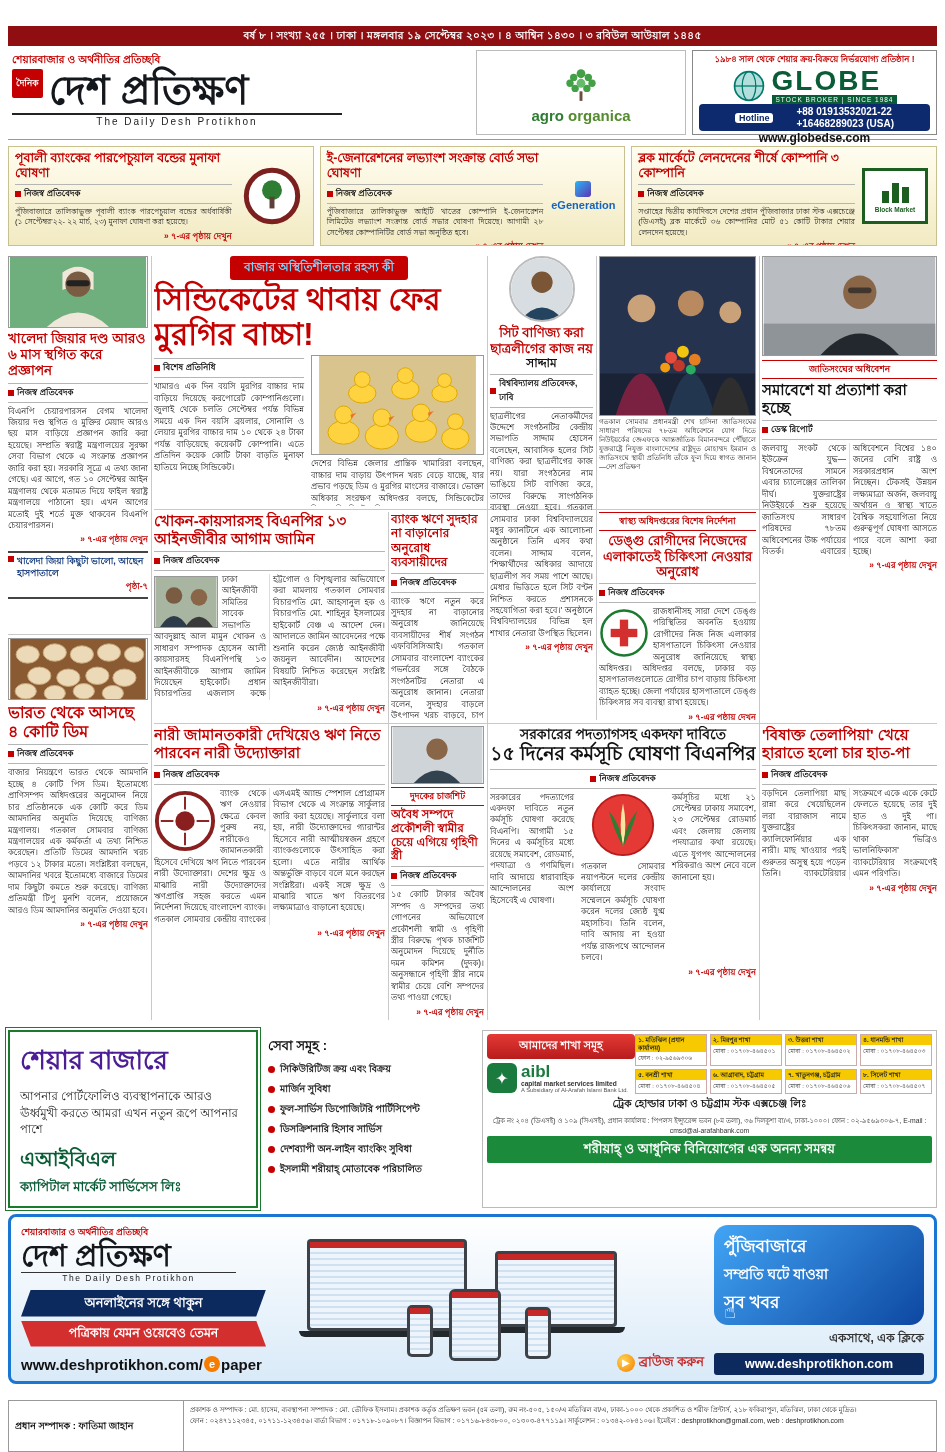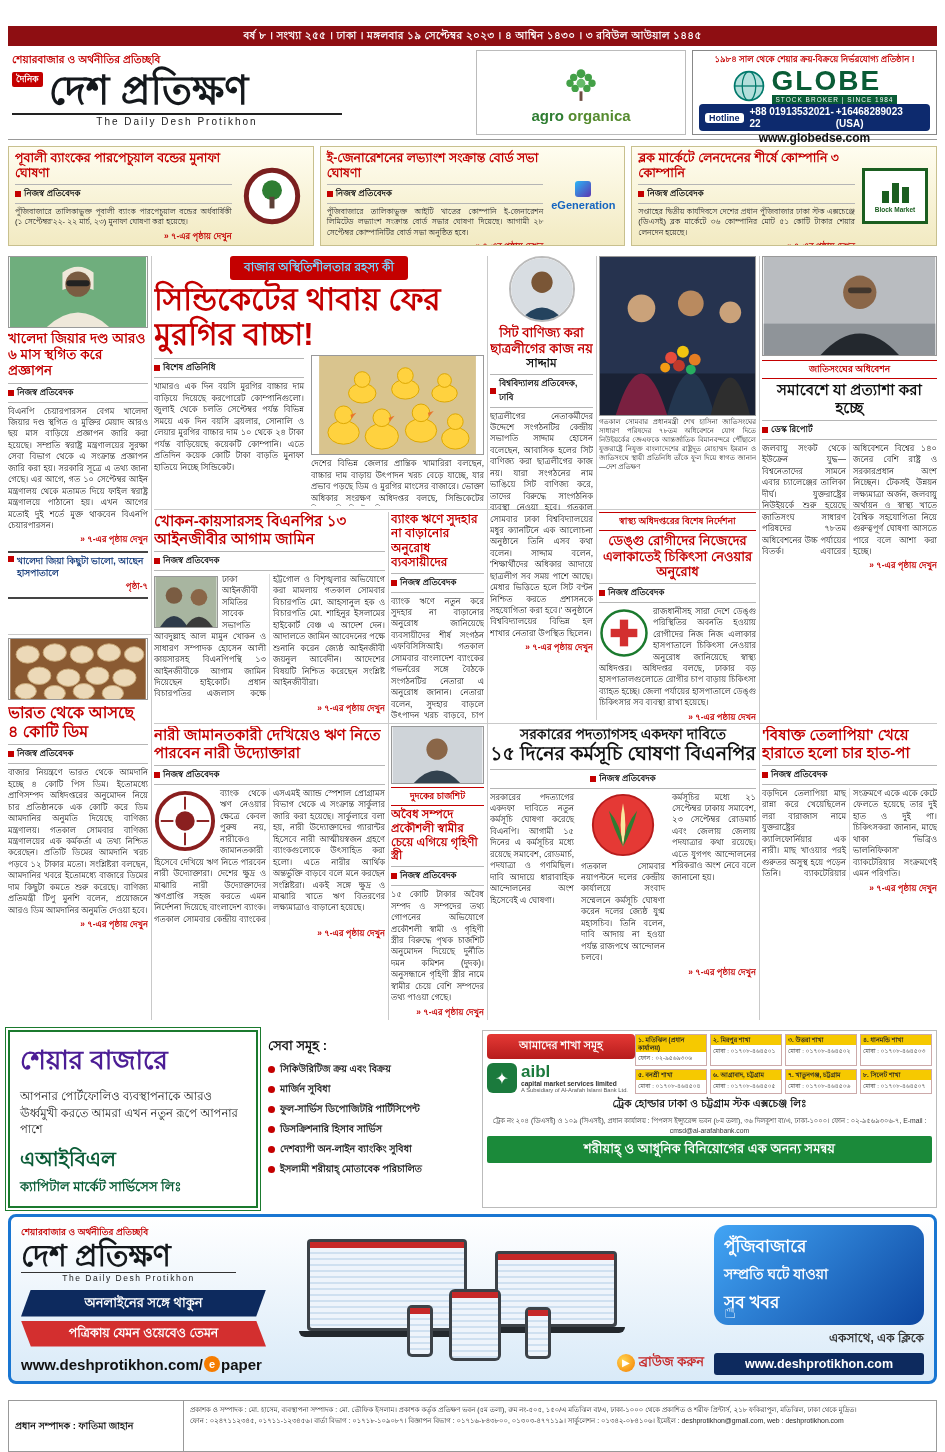--- a/index.html
+++ b/index.html
@@ -8,35 +8,35 @@
   .page { width:945px; height:1452px; background:#fff; margin:0 auto; position:relative; padding:26px 8px 0 8px; overflow:hidden; }
 
   
   .topbar { height:20px; background:#8e0e12; color:#fff; display:flex; align-items:center; justify-content:center; font-size:10.5px; font-weight:700; letter-spacing:.3px; }
 
   
   .header { display:flex; gap:6px; height:94px; padding:4px 0; border-bottom:1px solid #999; }
   .masthead { flex:0 0 462px; padding:2px 4px; }
   .m-tagline { color:#c40000; font-size:10.5px; font-weight:700; }
   .m-row { display:flex; align-items:flex-end; gap:6px; }
-  .m-daily { background:#c40000; color:#fff; font-size:9px; font-weight:700; padding:0 4px; border-radius:2px; margin-bottom:24px; }
+  .m-daily { background:#c40000; color:#fff; font-size:9px; font-weight:700; padding:7px 4px; border-radius:2px; margin-bottom:13px; }
   .m-title { font-size:40px; font-weight:800; color:#14181c; line-height:1.05; }
   .m-sub { border-top:2px solid #222; margin-top:2px; padding-top:1px; font-size:10px; letter-spacing:2px; color:#222; text-align:center; width:330px; }
   .agro { flex:0 0 210px; border:1px solid #bbb; display:flex; flex-direction:column; align-items:center; justify-content:center; gap:2px; background:#fff; }
   .agro svg { width:44px; height:44px; }
   .agro-t { font-size:15px; font-weight:800; color:#2e7d32; line-height:1; }
   .agro-t b { color:#558b2f; }
   .globe { flex:1; border:1px solid #888; padding:2px 6px; display:flex; flex-direction:column; justify-content:space-between; background:#fff; }
   .g-top { color:#c40000; font-size:8.6px; font-weight:700; text-align:center; }
   .g-brandrow { display:flex; align-items:center; justify-content:center; gap:6px; }
   .g-brand { font-size:28px; font-weight:800; color:#0a5c36; letter-spacing:2px; line-height:1; }
   .g-sub { background:#0a5c36; color:#fff; font-size:6.5px; padding:1px 4px; text-align:center; letter-spacing:1px; }
   .g-hot { background:#0d2a6e; color:#fff; border-radius:4px; font-size:10px; font-weight:700; padding:2px 6px; display:flex; gap:6px; align-items:center; justify-content:center; }
   .g-hot .lbl { background:#fff; color:#0d2a6e; border-radius:3px; padding:0 4px; font-size:9px; }
-  .g-ph { display:flex; flex-direction:row; line-height:1.15; }
+  .g-ph { display:flex; flex-direction:column; line-height:1.15;margin-left:17px; }
   .g-web { text-align:center; font-size:12px; font-weight:800; color:#111; }
 
   
   .briefs { display:flex; gap:6px; height:100px; margin-top:6px; }
   .brief { flex:1; border:1px solid #c8c08e; background:linear-gradient(#fffdf0,#f2eac2); padding:4px 6px; display:flex; gap:5px; overflow:hidden; }
   .brief-tx { flex:1; min-width:0; }
   .b-title { color:#c40000; font-size:12.5px; font-weight:800; line-height:1.2; }
   .b-body { font-size:7.6px; line-height:1.35; text-align:justify; color:#222; margin-top:1px; }
   .brief-logo { flex:0 0 70px; display:flex; flex-direction:column; align-items:center; justify-content:center; gap:2px; }
   .brief-logo svg { width:58px; height:58px; }
@@ -528,21 +528,21 @@
       <div class="ph" style="height:100px">
         <svg viewBox="0 0 175 100">
             <rect width="175" height="100" fill="#b9bcc0"></rect>
             <rect y="68" width="175" height="32" fill="#8f9499"></rect>
             <circle cx="98" cy="36" r="17" fill="#8a6648"></circle>
             <rect x="86" y="31" width="24" height="6" rx="3" fill="#222" opacity="0.7"></rect>
             <path d="M58 100 Q98 56 138 100 Z" fill="#23282e"></path>
           </svg>
       </div>
       <div class="kick-sm" style="margin-top:4px">জাতিসংঘের অধিবেশন</div>
-      <h2 class="hb" style="font-size:15px;text-align:center">সমাবেশে যা প্রত্যাশা করা হচ্ছে</h2>
+      <h2 class="hb" style="font-size:15px;">সমাবেশে যা প্রত্যাশা করা হচ্ছে</h2>
       <div class="rep">
           <span class="sq"></span>
           <span>ডেস্ক রিপোর্ট</span>
         </div>
       <p class="body cols2">জলবায়ু সংকট থেকে ইউক্রেন যুদ্ধ— বিশ্বনেতাদের সামনে এবার চ্যালেঞ্জের তালিকা দীর্ঘ। যুক্তরাষ্ট্রের নিউইয়র্কে শুরু হয়েছে জাতিসংঘ সাধারণ পরিষদের ৭৮তম অধিবেশনের উচ্চ পর্যায়ের বিতর্ক। এবারের অধিবেশনে বিশ্বের ১৪০ জনের বেশি রাষ্ট্র ও সরকারপ্রধান অংশ নিচ্ছেন। টেকসই উন্নয়ন লক্ষ্যমাত্রা অর্জন, জলবায়ু অর্থায়ন ও স্বাস্থ্য খাতে বৈশ্বিক সহযোগিতা নিয়ে গুরুত্বপূর্ণ ঘোষণা আসতে পারে বলে আশা করা হচ্ছে।</p>
       <div class="more">৭-এর পৃষ্ঠায় দেখুন</div>
     </div>
 
     <div class="story" style="left:754px;top:474px;width:175px;height:294px">
       <h2 class="hr" style="font-size:15px">'বিষাক্ত তেলাপিয়া' খেয়ে হারাতে হলো চার হাত-পা</h2>

